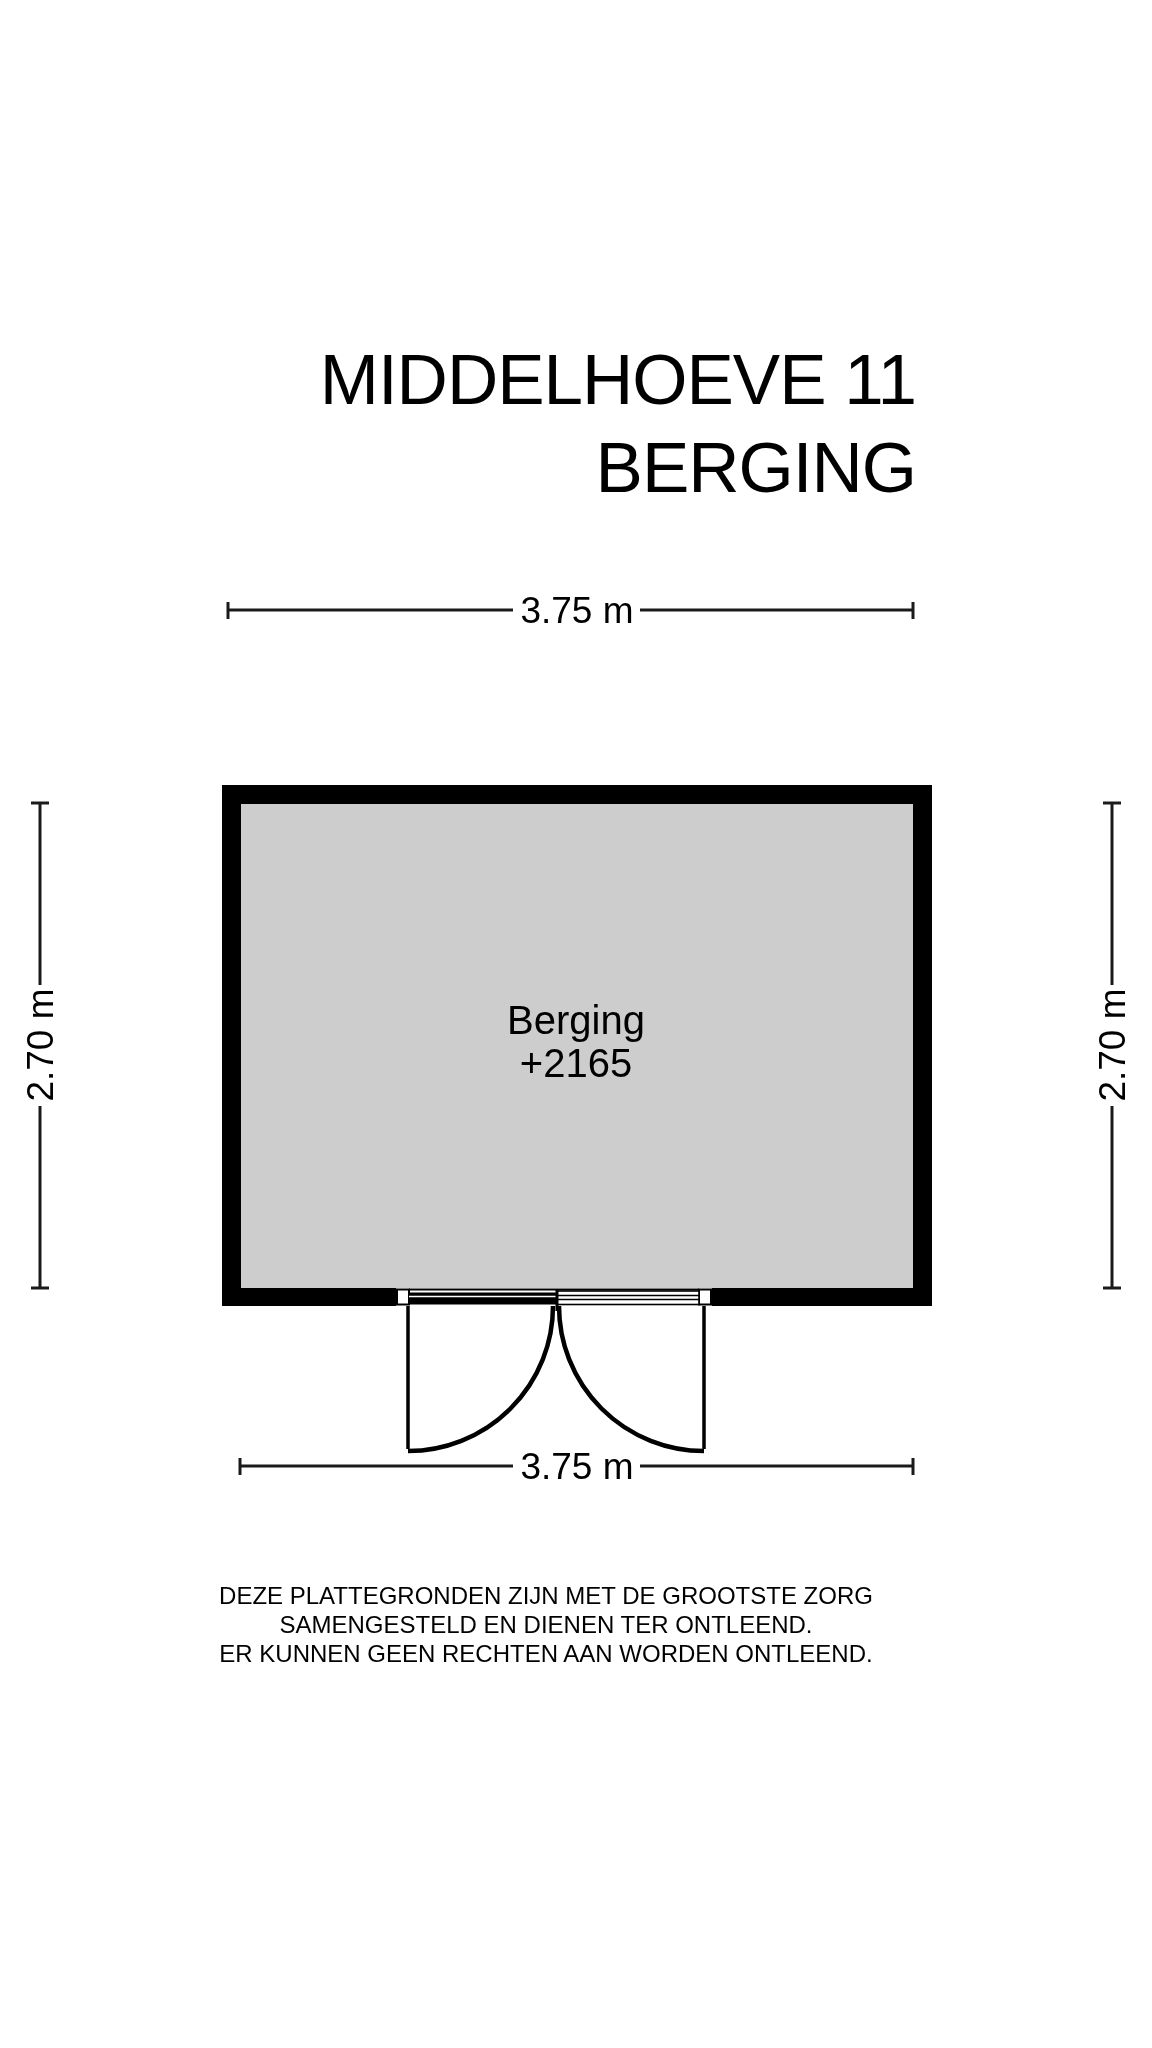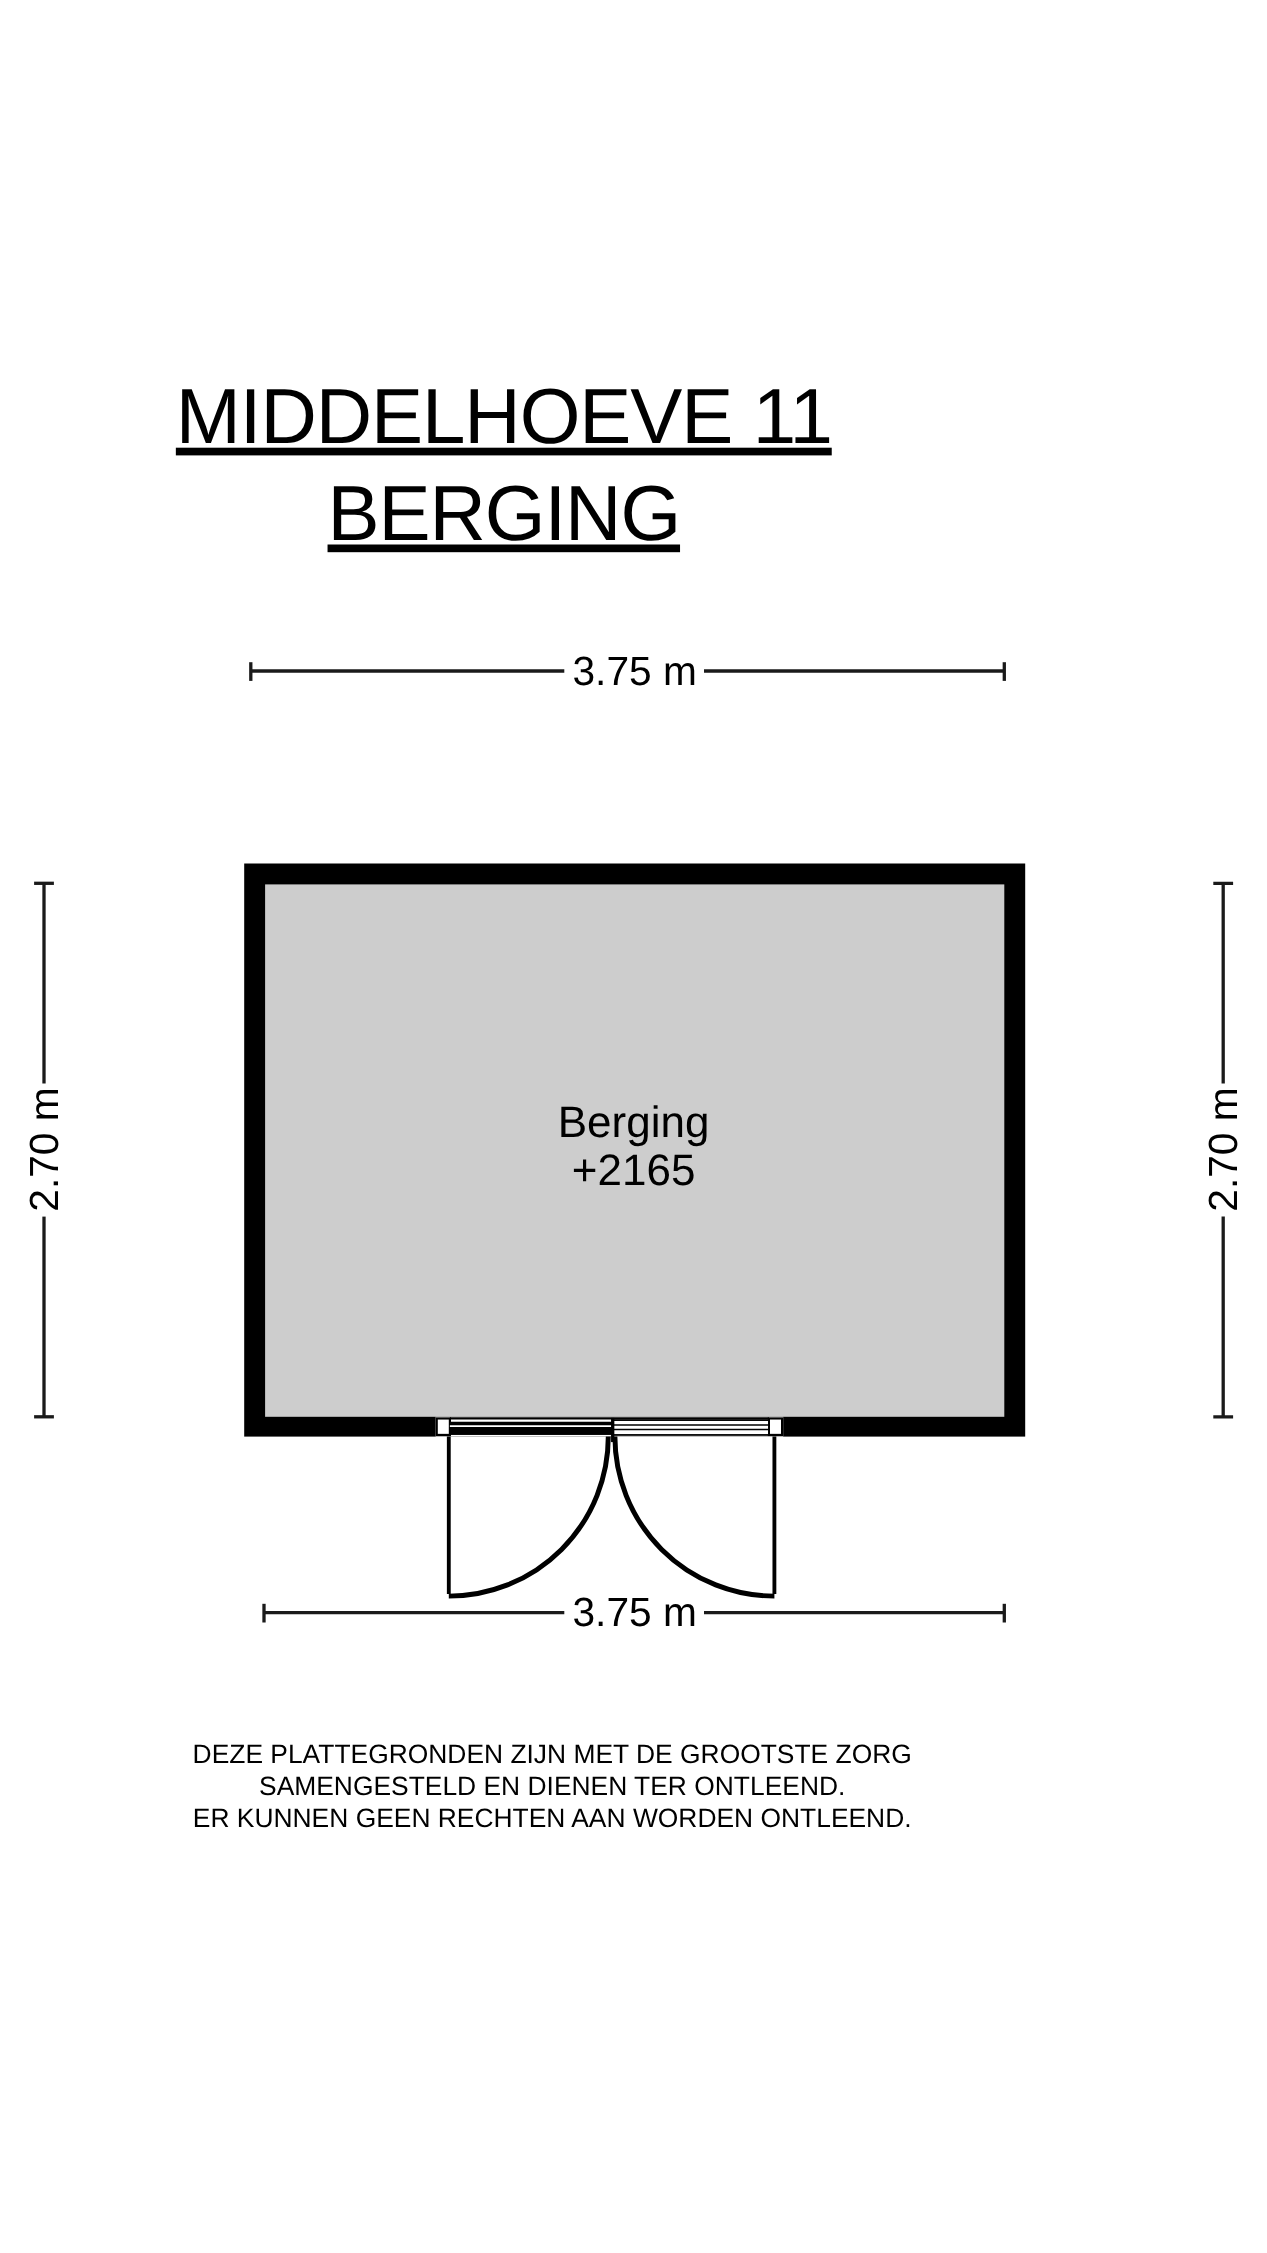--- a/index.html
+++ b/index.html
@@ -13,27 +13,26 @@
     position: relative;
     font-family: "Liberation Sans", "DejaVu Sans", sans-serif;
     color: #000000;
     overflow: hidden;
   }
   .page-title {
     position: absolute;
     top: 336px;
     left: 0;
     width: 916px;
-    text-align: center;
+    text-align: right;
     font-size: 71px;
     line-height: 88px;
     letter-spacing: -1px;
     color: #000;
     white-space: nowrap;
-    text-decoration: underline;
   }
   .floorplan-svg {
     position: absolute;
     left: 0;
     top: 0;
   }
   .dim-text {
     font-size: 37px;
     fill: #000;
   }
@@ -59,20 +58,21 @@
   .disclaimer {
     position: absolute;
     top: 1582px;
     left: 0;
     width: 1004px;
     text-align: center;
     font-size: 24px;
     line-height: 28.8px;
     color: #000;
     white-space: nowrap;
+    padding-left: 44px;
   }
 </style>
 </head>
 <body>
 
 <div class="page-title">
   <div>MIDDELHOEVE 11</div>
   <div>BERGING</div>
 </div>
 

